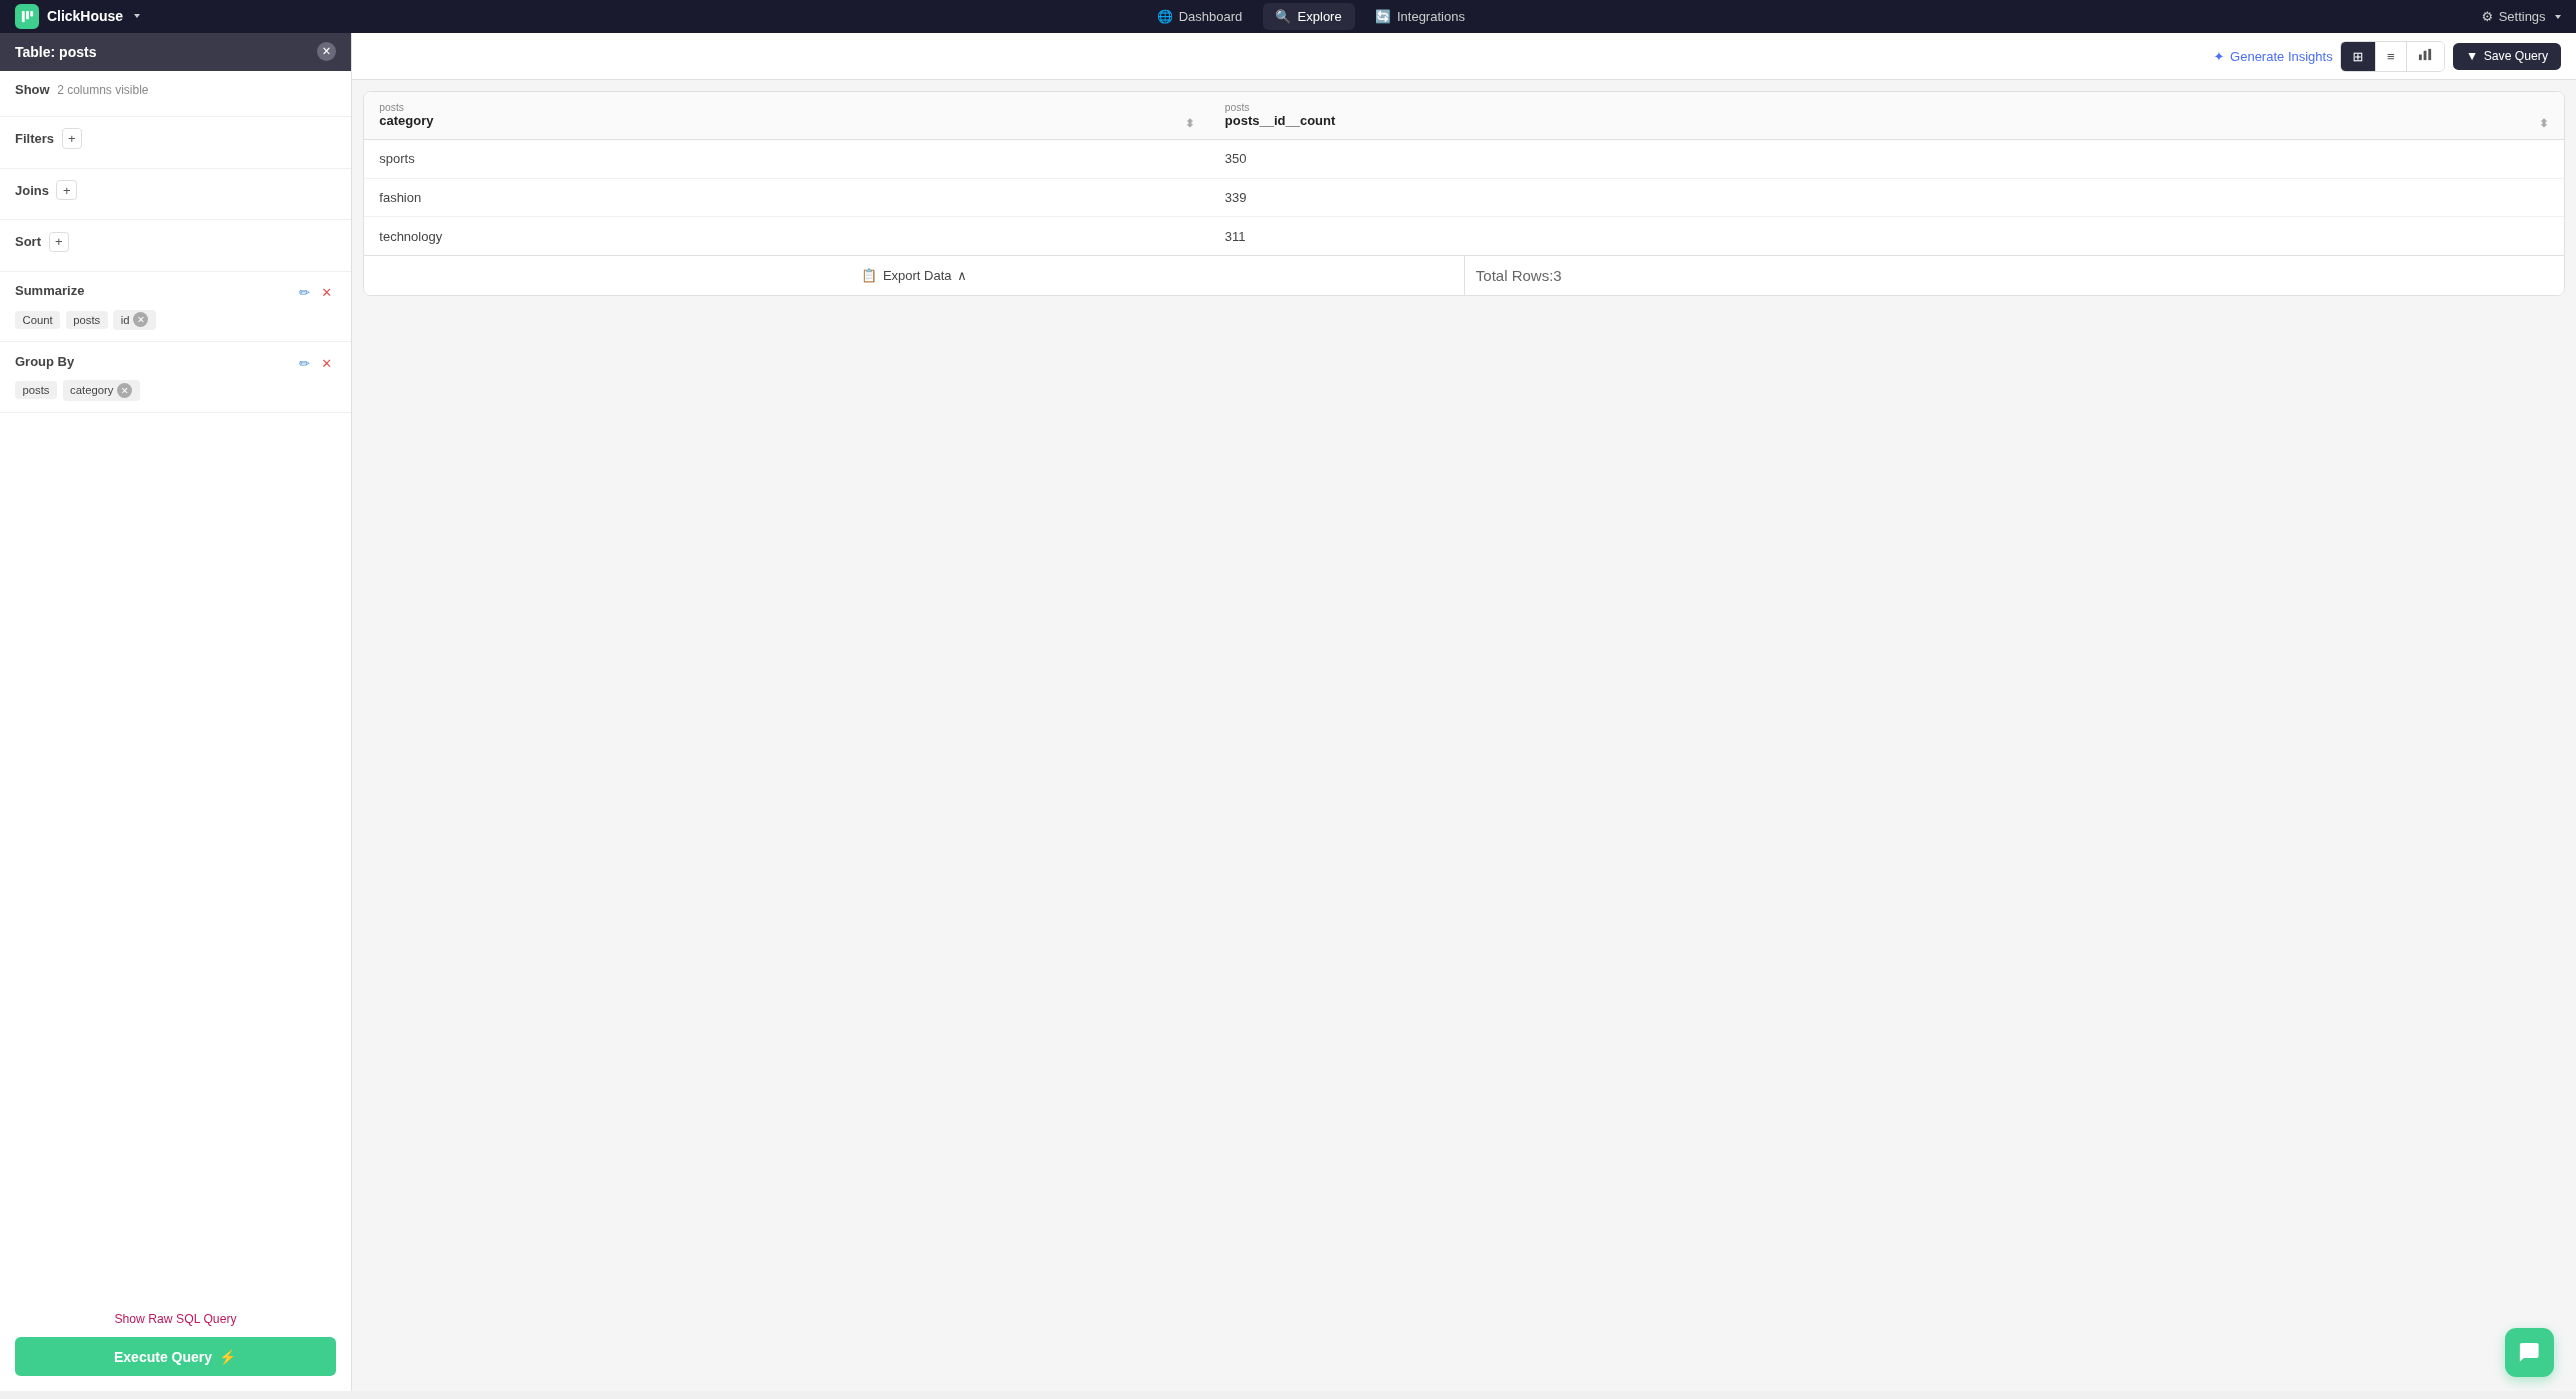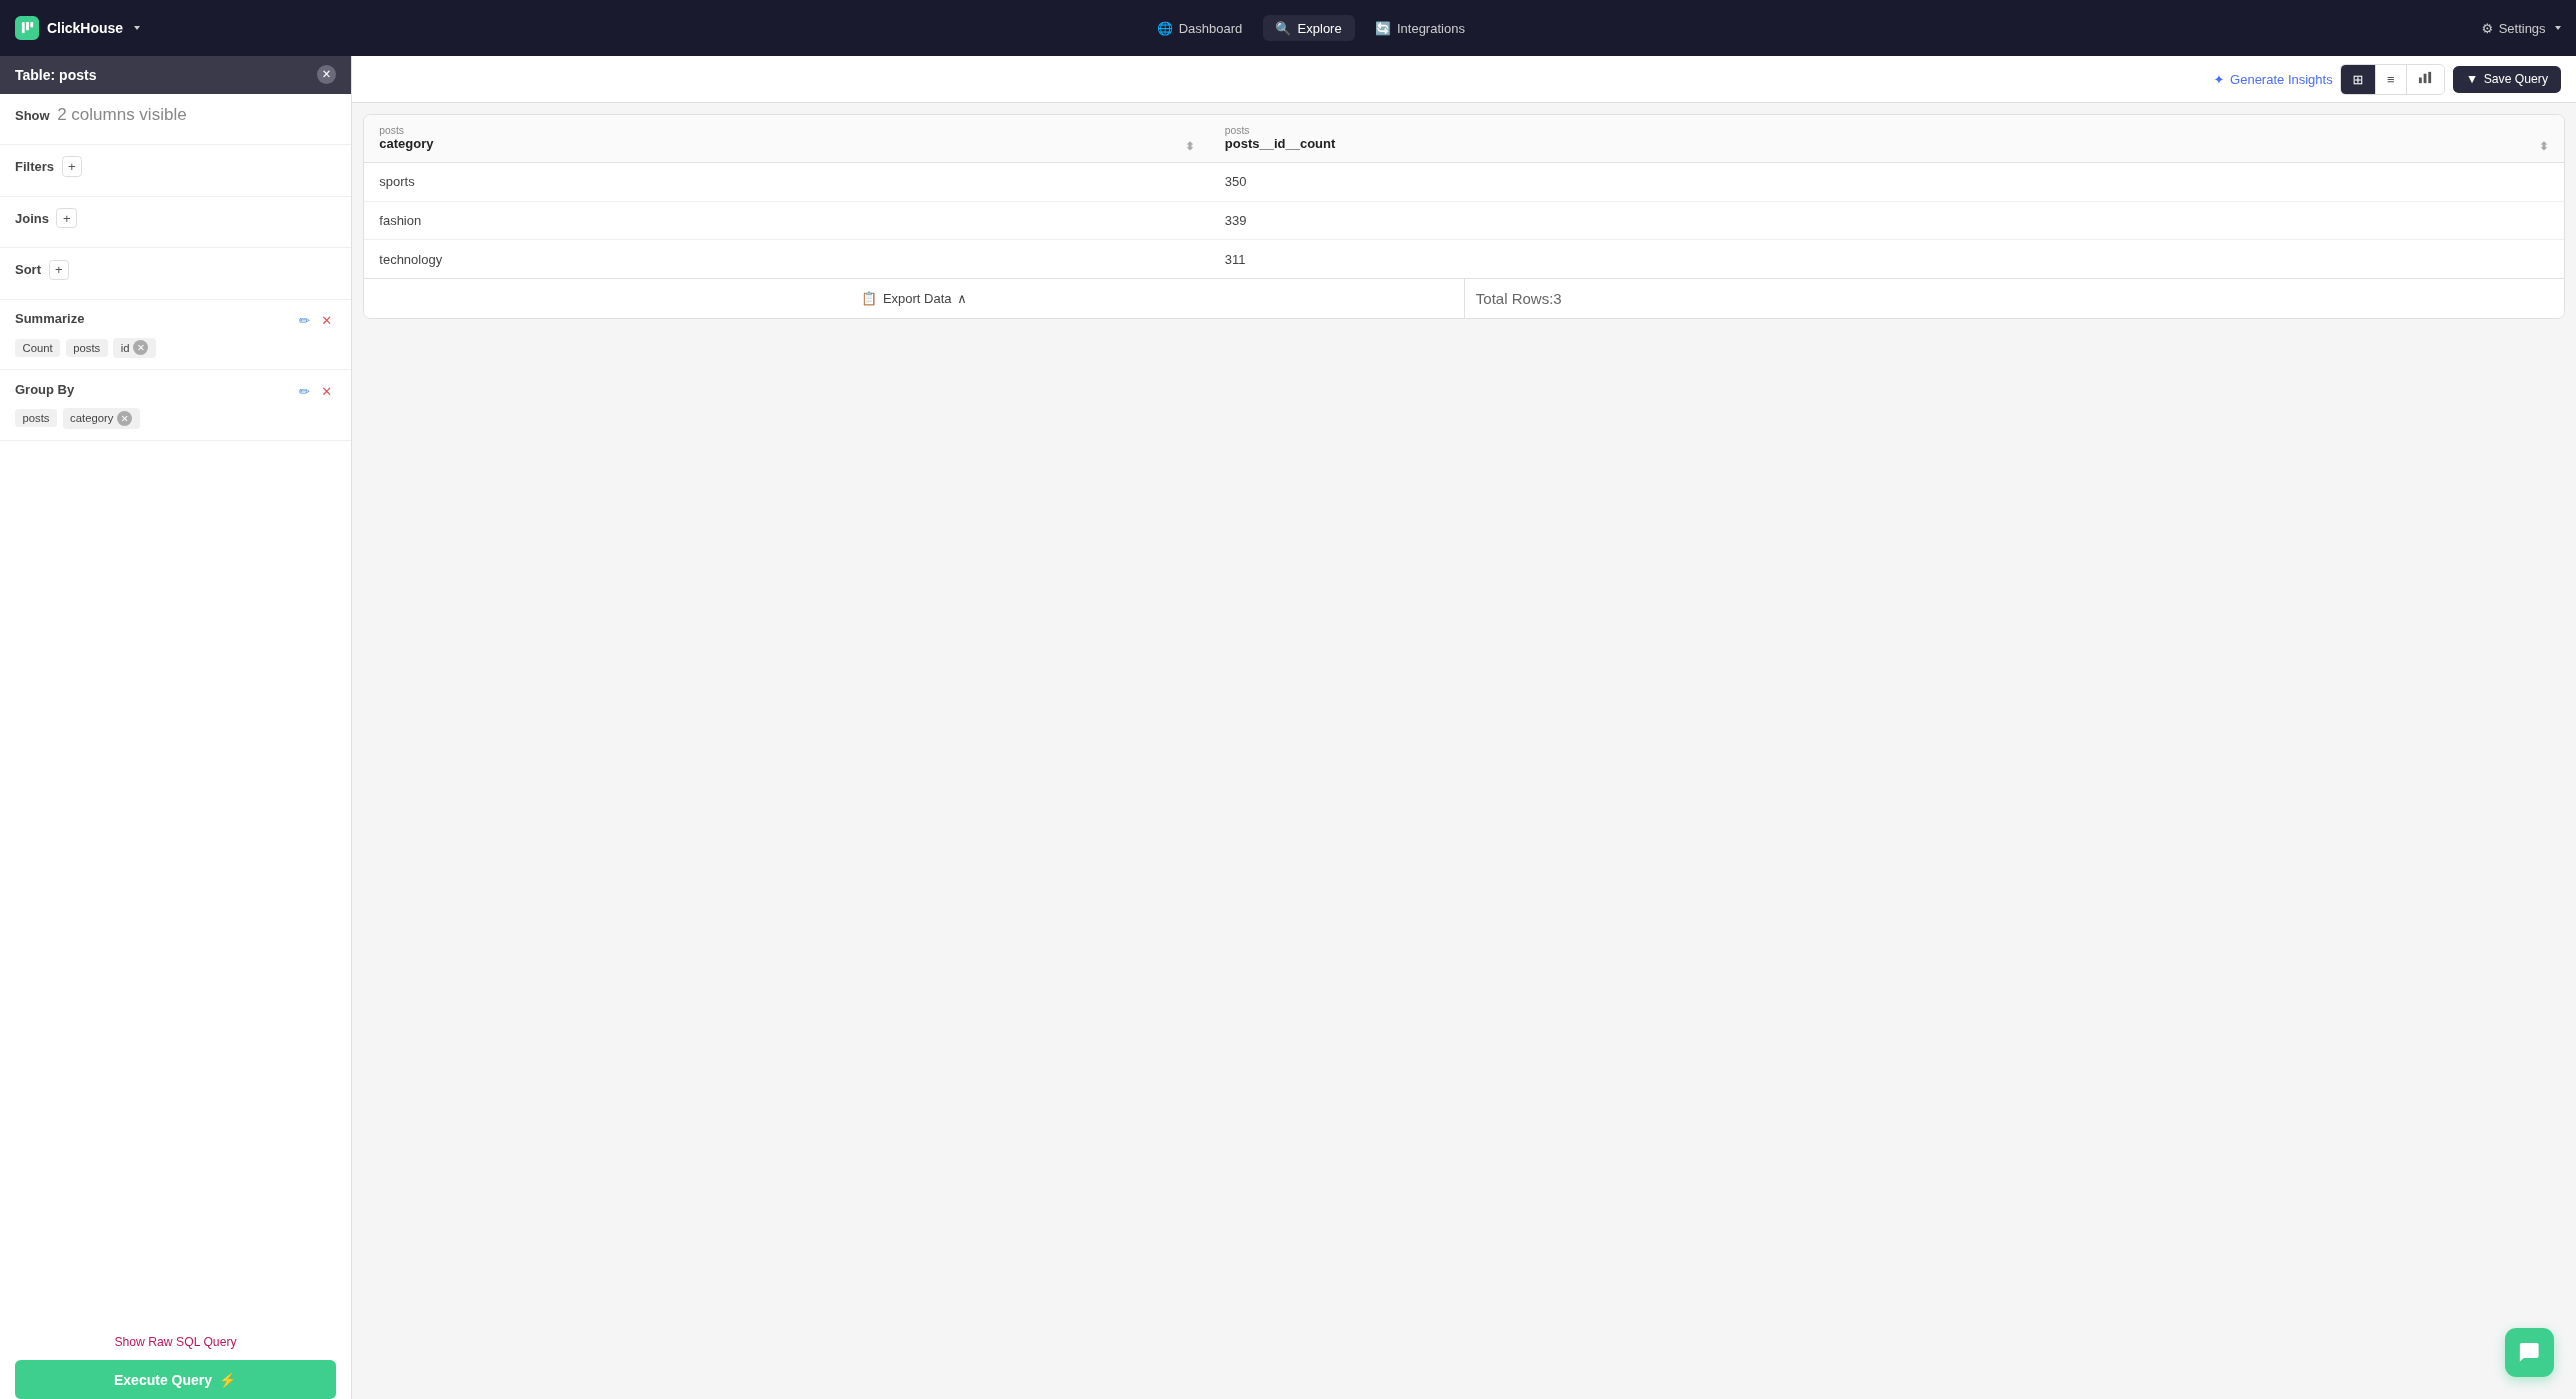--- a/index.html
+++ b/index.html
@@ -3,21 +3,21 @@
   <meta charset="utf-8">
   <style>
     * { box-sizing: border-box; margin: 0; padding: 0; }
     body { font-family: -apple-system, BlinkMacSystemFont, 'Segoe UI', sans-serif; background: #f0f0f0; color: #333; font-size: 13px; }
 
     
     .topnav {
       background: #1a1a2e;
       display: flex;
       align-items: center;
-      height: 56px;
+      height: 33px;
       padding: 0 15px;
       gap: 22.5px;
     }
     .topnav-logo {
       display: flex;
       align-items: center;
       gap: 7.5px;
       color: #fff;
       font-weight: 600;
       font-size: 14px;
@@ -102,21 +102,21 @@
       align-items: center;
       gap: 7.5px;
       margin-bottom: 7.5px;
     }
     .sidebar-section-title {
       font-weight: 600;
       font-size: 13px;
       color: #444;
     }
     .sidebar-sub-text {
-      font-size: 17px;
+      font-size: 12px;
       color: #888;
     }
     .add-btn {
       background: none;
       border: 0.9px solid #ddd;
       border-radius: 3.8px;
       width: 20.6px; height: 20.6px;
       cursor: pointer;
       font-size: 13px;
       display: flex; align-items: center; justify-content: center;

